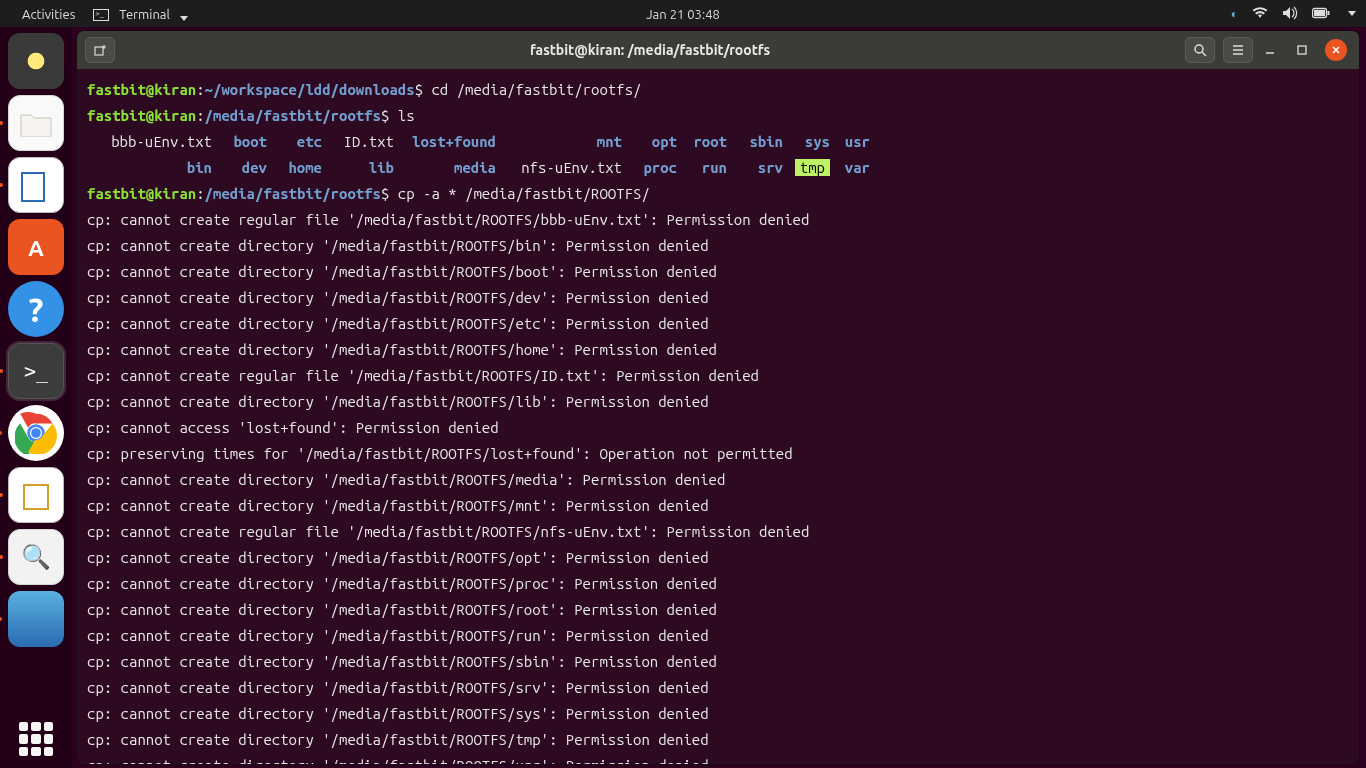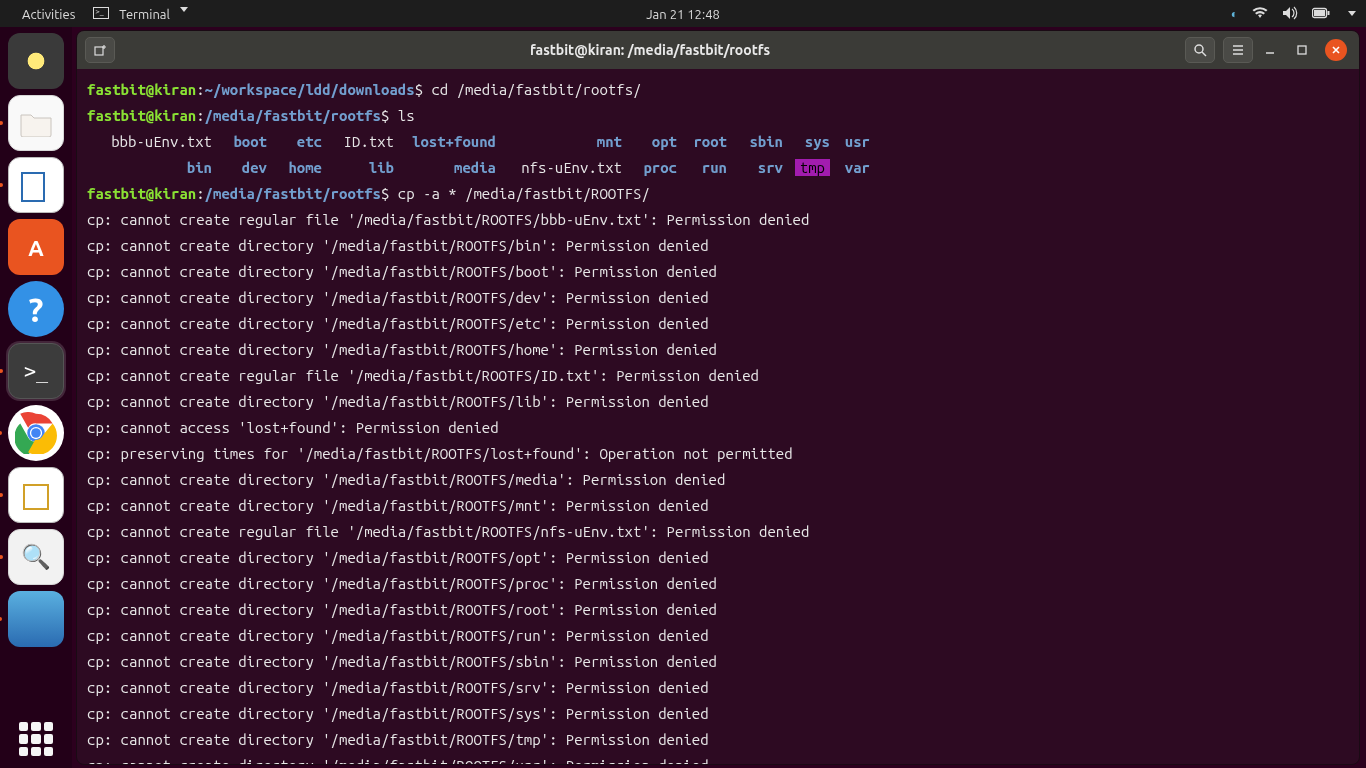--- a/index.html
+++ b/index.html
@@ -17,21 +17,21 @@
   height: 27px;
   background: #1d1d1d;
   display: flex;
   align-items: center;
   padding: 0 10px;
   font-size: 13px;
   color: #dcdcdc;
   position: relative;
 }
 .topbar .left { display: flex; align-items: center; gap: 18px; margin-left: 12px; }
-.topbar .app-menu { display: flex; align-items: flex-start; gap: 6px; }
+.topbar .app-menu { display: flex; align-items: flex-end; gap: 6px; }
 .topbar .center {
   position: absolute;
   left: 50%;
   transform: translateX(-50%);
 }
 .topbar .right {
   margin-left: auto;
   display: flex;
   align-items: center;
   gap: 14px;
@@ -187,21 +187,21 @@
   font-family: "Ubuntu Mono", "Liberation Mono", monospace;
   font-size: 15px;
   line-height: 26px;
   color: #e8e8e8;
   white-space: pre;
   overflow: auto;
 }
 .g { color: #8ae234; font-weight: bold; }
 .b { color: #729fcf; font-weight: bold; }
 .w { color: #e8e8e8; }
-.hl { background: #a21caf; color: #000; padding: 0 5px; }
+.hl { background: #bef264; color: #000; padding: 0 5px; }
 .cursor {
   display: inline-block;
   width: 9px; height: 16px;
   border: 1px solid #e8e8e8;
   vertical-align: text-bottom;
 }
 
 
 .ls {
   display: grid;
@@ -215,21 +215,21 @@
 
 <div class="topbar">
   <div class="left">
     <span>Activities</span>
     <span class="app-menu">
       <span class="term-glyph"></span>
       <span>Terminal</span>
       <span class="tri-down"></span>
     </span>
   </div>
-  <div class="center">Jan 21  12:48</div>
+  <div class="center">Jan 21  03:48</div>
   <div class="right">
     <span style="color:#5fb3d8;">◐</span>
     <span>
       <svg width="16" height="12" viewBox="0 0 16 12">
           <path d="M8 11 L10 8 A4 4 0 0 0 6 8 Z M3 6 A8 8 0 0 1 13 6 L11.5 7.5 A6 6 0 0 0 4.5 7.5 Z M0.5 3 A12 12 0 0 1 15.5 3 L14 4.5 A10 10 0 0 0 2 4.5 Z" fill="#dcdcdc"></path>
         </svg>
     </span>
     <span>
       <svg width="16" height="14" viewBox="0 0 16 14">
           <path d="M1 5 h3 l4 -4 v12 l-4 -4 h-3 z" fill="#dcdcdc"></path>

